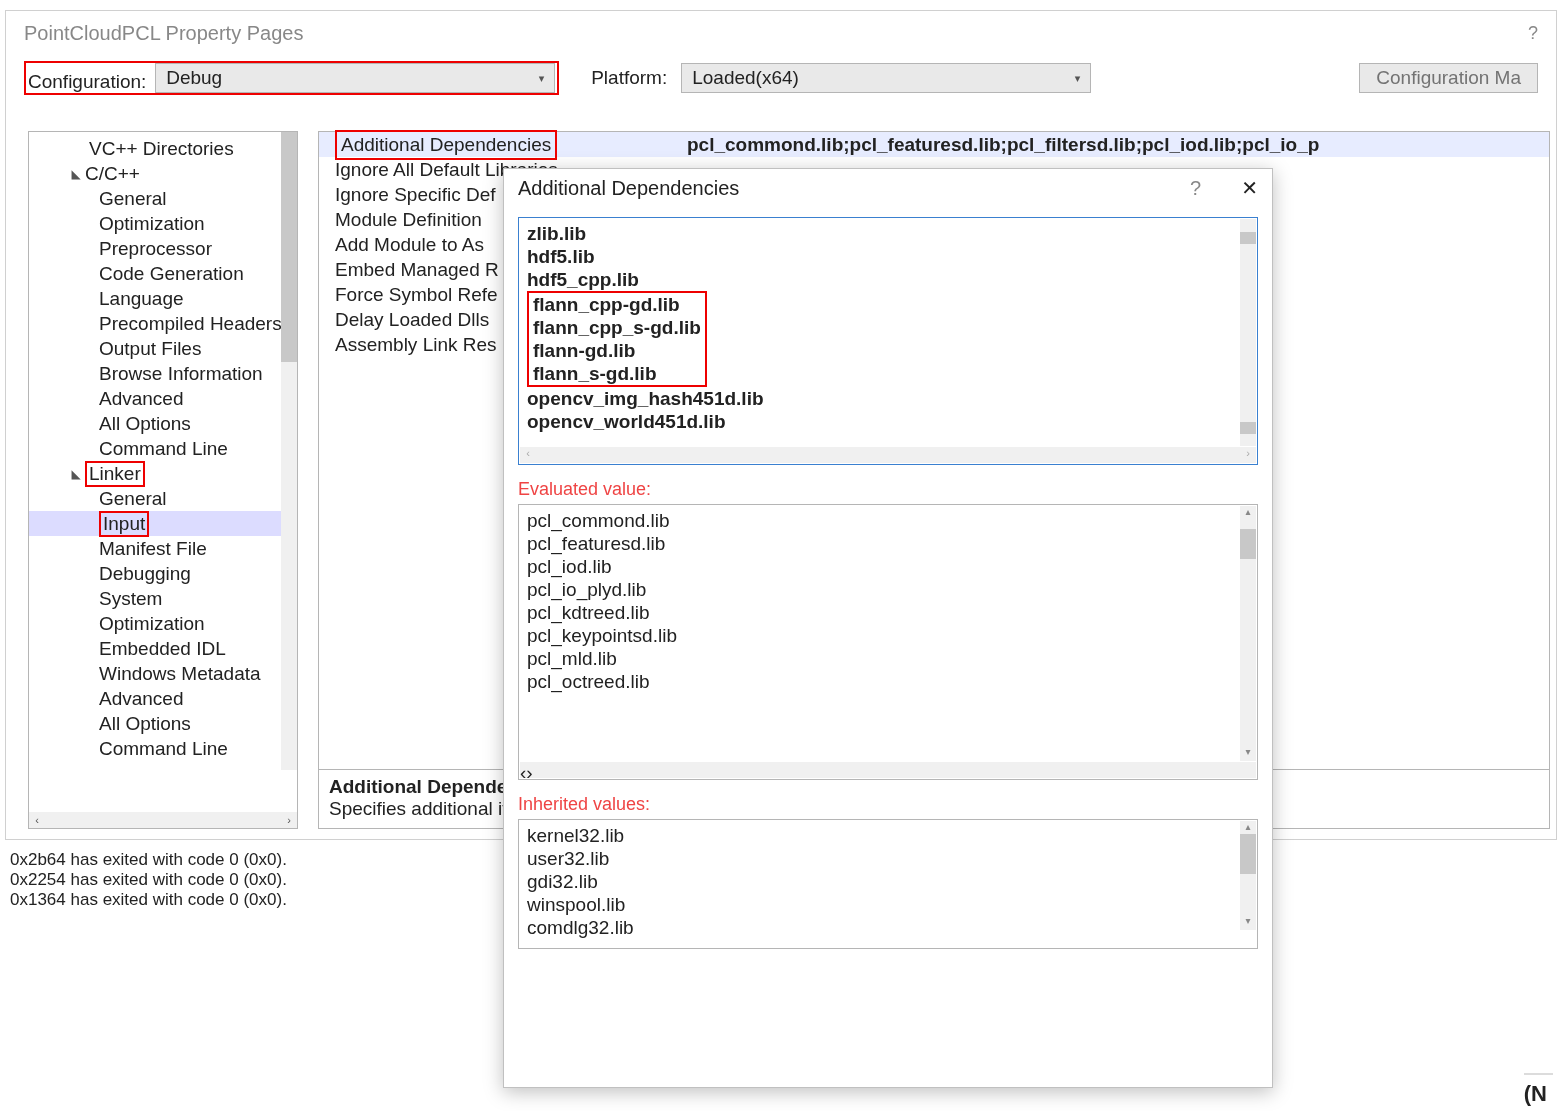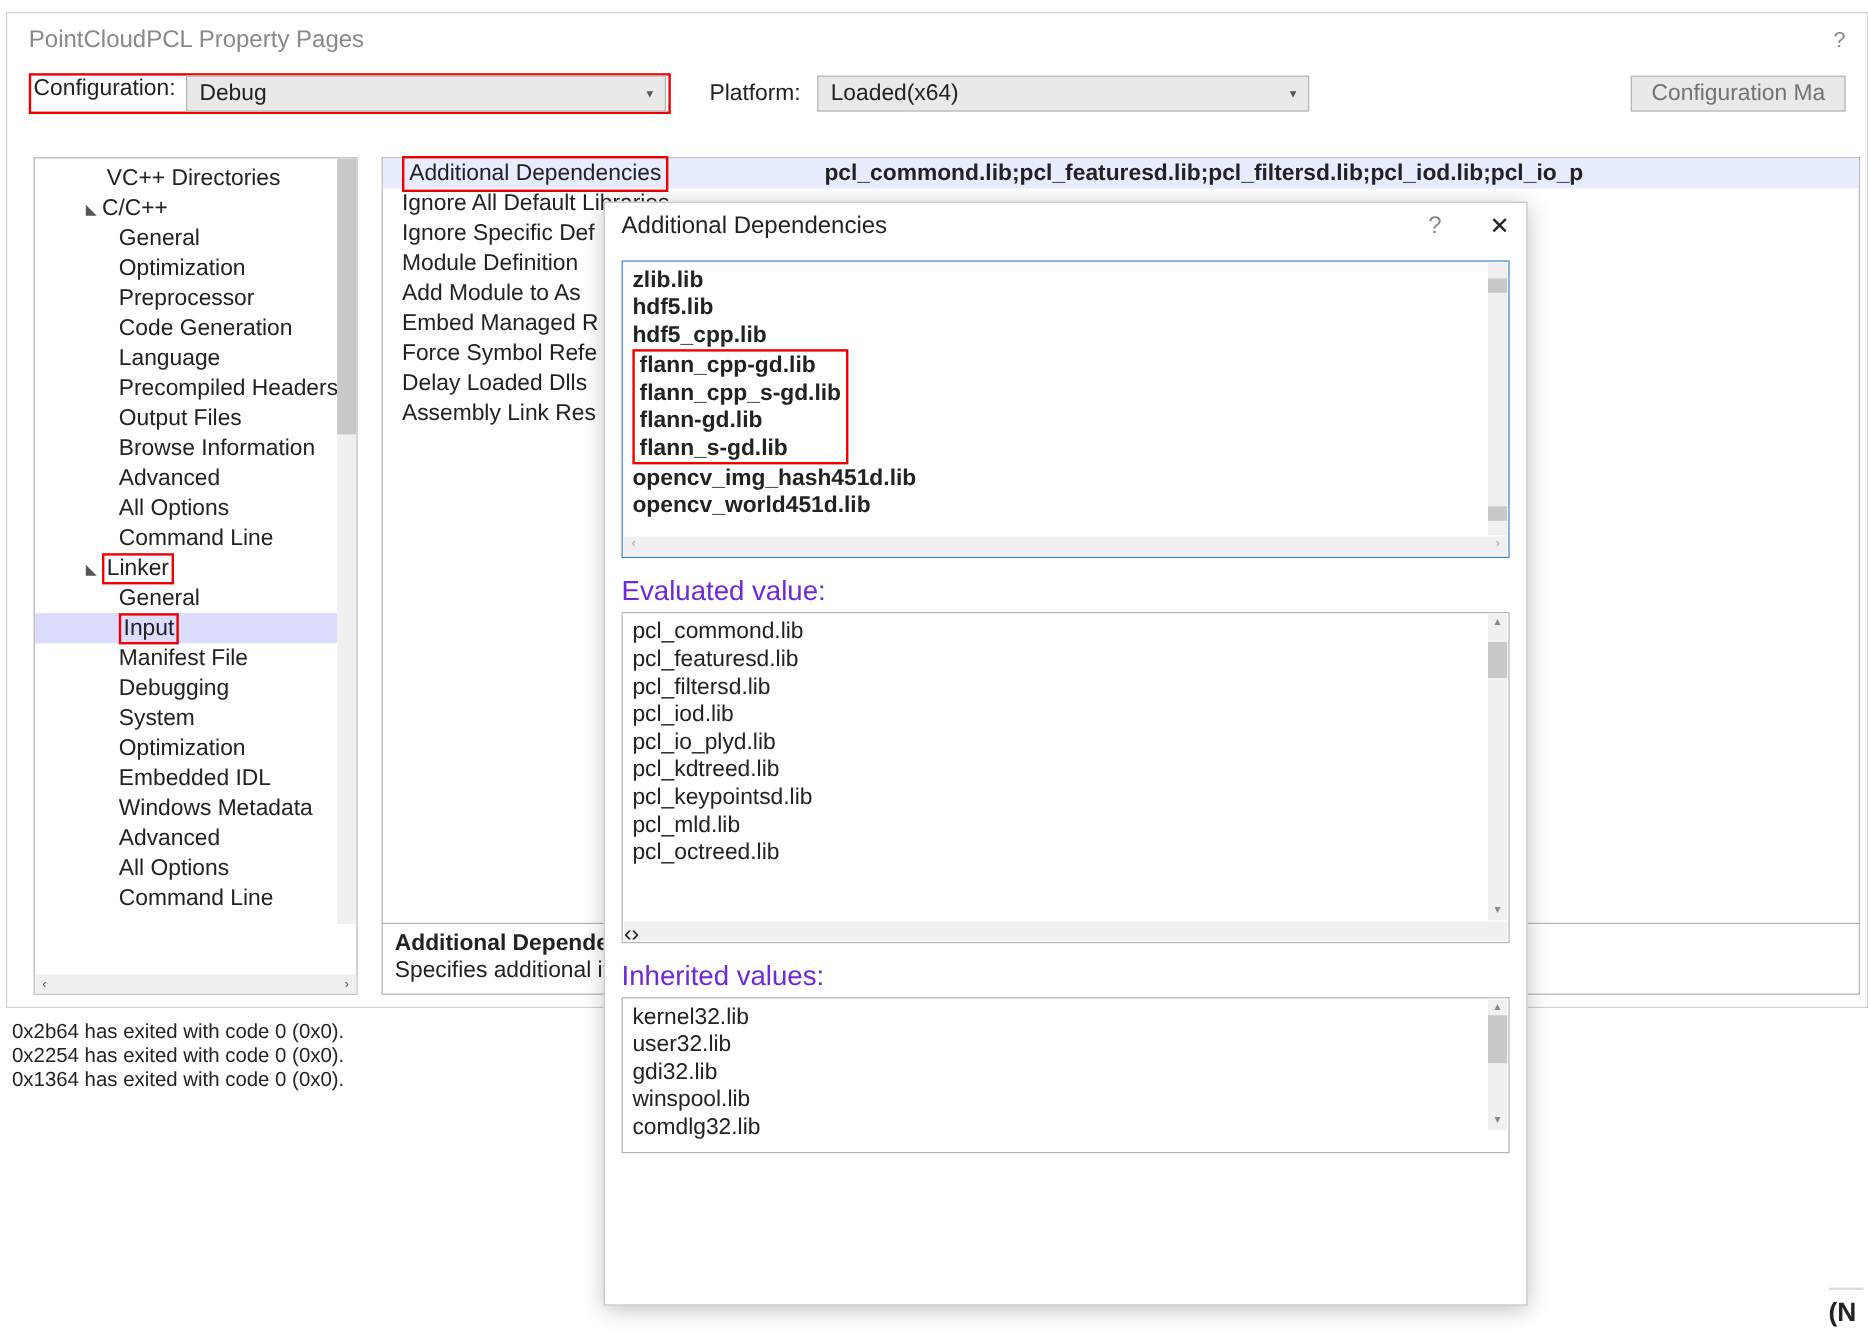--- a/index.html
+++ b/index.html
@@ -13,21 +13,21 @@
   height: 44px; padding: 0 18px; display: flex; align-items: center;
   color: #888; font-size: 20px;
 }
 .titlebar .help { margin-left: auto; color: #888; font-size: 18px; cursor: pointer; }
 
 .toolbar {
   display: flex; align-items: center; padding: 6px 18px 14px 18px; gap: 14px;
 }
 .label { font-size: 19px; color: #222; }
 .red-box { border: 2px solid #e00; padding: 2px 4px; }
-.red-box-conf { border: 2px solid #e00; display: inline-flex; align-items: flex-start; padding: 0 2px; }
+.red-box-conf { border: 2px solid #e00; display: inline-flex; align-items: flex-end; padding: 0 2px; }
 .dropdown {
   display: inline-flex; align-items: center; justify-content: space-between;
   border: 1px solid #b5b5b5; background: #e9e9e9; height: 30px;
   padding: 0 10px; font-size: 19px; color: #222;
 }
 .caret { font-size: 11px; color: #555; margin-left: 10px; }
 .btn-config-mgr {
   border: 1px solid #b5b5b5; background: #e9e9e9; height: 30px;
   padding: 0 16px; font-size: 19px; color: #737373; display: inline-flex; align-items: center;
 }
@@ -93,21 +93,21 @@
 .textbox .tb-inner { padding: 4px 8px; line-height: 23px; font-weight: bold; }
 .tb-line { white-space: nowrap; }
 .tb-red-group { border: 2px solid #e00; display: inline-block; padding: 0 4px; }
 .textbox .tb-vscroll { position: absolute; right: 1px; top: 1px; bottom: 18px; width: 16px; background: #f0f0f0; }
 .textbox .tb-vthumb-top { position: absolute; right: 1px; top: 14px; width: 16px; height: 12px; background: #c8c8c8; }
 .textbox .tb-vthumb-bot { position: absolute; right: 1px; bottom: 30px; width: 16px; height: 12px; background: #c8c8c8; }
 .textbox .tb-hscroll { position: absolute; left: 1px; right: 1px; bottom: 1px; height: 16px; background: #f0f0f0; display: flex; }
 .textbox .tb-harrow { width: 16px; text-align: center; font-size: 11px; color: #aaa; }
 .textbox .tb-harrow.r { margin-left: auto; }
 
-.section-label { font-size: 23px; color: #6d28d9; margin: 14px 0 4px 0; }
+.section-label { font-size: 18px; color: #ef4444; margin: 14px 0 4px 0; }
 
 .listbox {
   width: 100%; border: 1px solid #b5b5b5; background: #fff; position: relative;
   font-size: 19px; color: #222; height: 276px;
 }
 .listbox .lb-inner { padding: 4px 8px; line-height: 23px; }
 .listbox .lb-line { white-space: nowrap; }
 .listbox .tb-vscroll { position: absolute; right: 1px; top: 1px; bottom: 18px; width: 16px; background: #f0f0f0; }
 .listbox .vthumb-eval { position: absolute; right: 1px; top: 24px; width: 16px; height: 30px; background: #c8c8c8; }
 .listbox .tb-varrow-t { position: absolute; right: 1px; top: 1px; width: 16px; height: 14px; font-size: 10px; color: #888; text-align: center; }
@@ -314,21 +314,20 @@
         <span class="tb-harrow">‹</span>
         <span class="tb-harrow r">›</span>
       </div>
     </div>
 
     <div class="section-label">Evaluated value:</div>
     <div class="listbox">
       <div class="lb-inner" id="eval-inner">
           <div class="lb-line">pcl_commond.lib</div>
           <div class="lb-line">pcl_featuresd.lib</div>
-          <div class="lb-line">pcl_filtersd.lib</div>
           <div class="lb-line">pcl_iod.lib</div>
           <div class="lb-line">pcl_io_plyd.lib</div>
           <div class="lb-line">pcl_kdtreed.lib</div>
           <div class="lb-line">pcl_keypointsd.lib</div>
           <div class="lb-line">pcl_mld.lib</div>
           <div class="lb-line">pcl_octreed.lib</div>
         </div>
       <div class="tb-vscroll"></div>
       <div class="tb-varrow-t">▴</div>
       <div class="vthumb-eval"></div>

